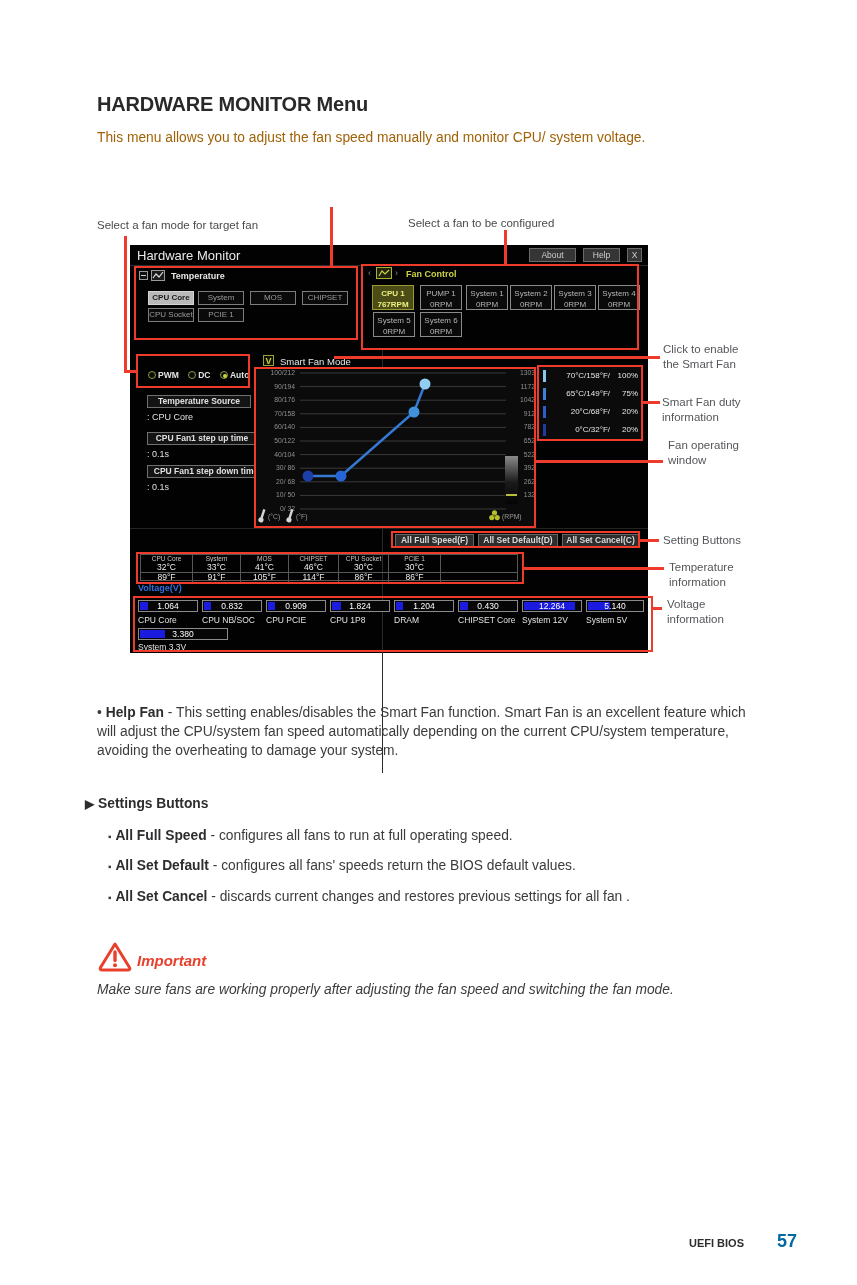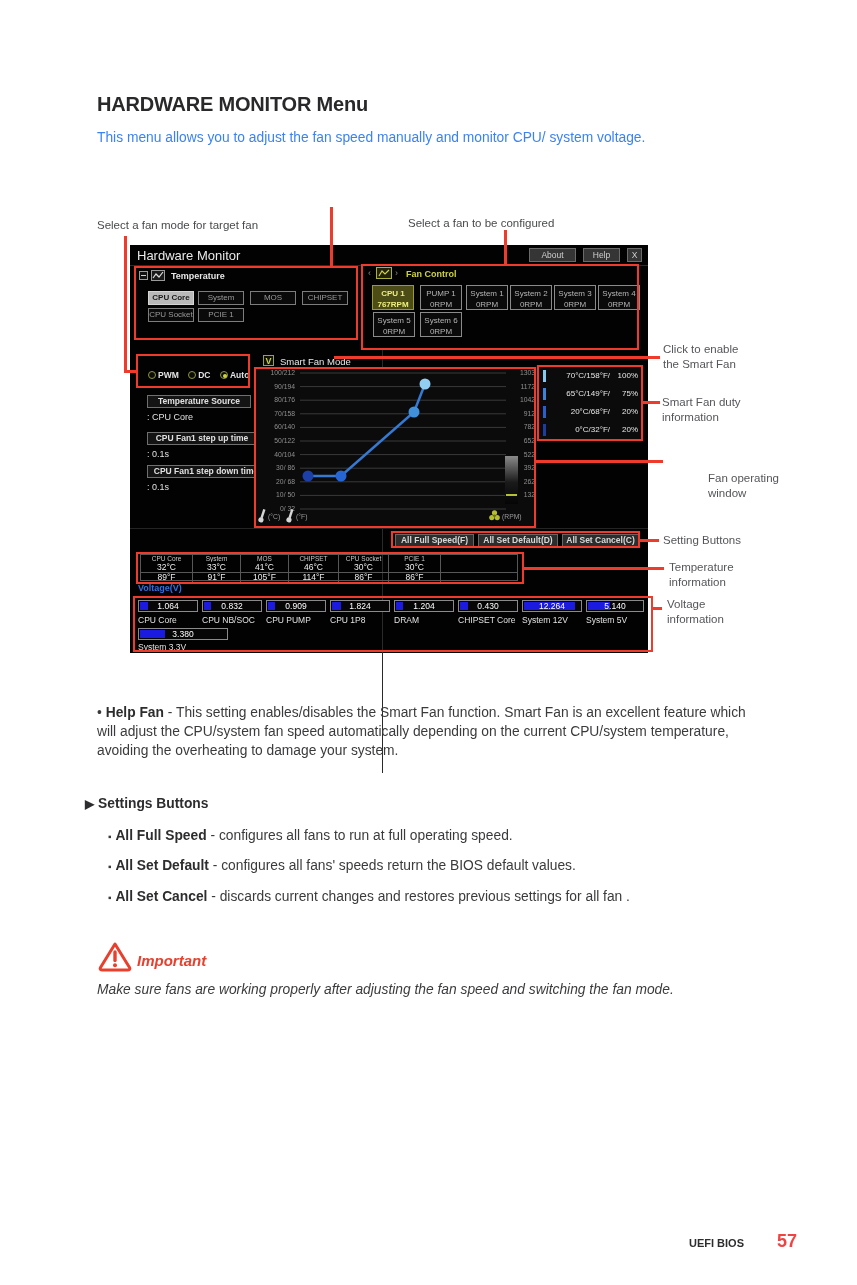--- a/index.html
+++ b/index.html
@@ -3,32 +3,32 @@
 <meta charset="utf-8">
 <style>
   html,body{margin:0;padding:0;background:#fff;}
   *{box-sizing:border-box;}
   body{font-family:"Liberation Sans",sans-serif;}
   .page{position:relative;width:857px;height:1285px;background:#fff;overflow:hidden;}
   .abs{position:absolute;}
 
   
   .doc-title{font-size:20px;font-weight:800;color:#29292b;letter-spacing:-0.2px;}
-  .doc-para{font-size:13.8px;line-height:18.8px;color:#3b82f6;}
+  .doc-para{font-size:13.8px;line-height:18.8px;color:#a16207;}
   .callout{font-size:11.5px;line-height:16px;color:#4a4b4d;white-space:pre-line;}
   .r-label{font-size:11.5px;line-height:15px;color:#55565a;white-space:pre-line;}
   .red{background:#ee3b2c;}
   .red-box{position:absolute;border:2px solid #ee3b2c;}
   .body-blk{font-size:13.8px;line-height:18.8px;color:#3b3b3d;}
   .body-blk b{color:#2d2d2f;}
   .sec-head{font-size:13.8px;font-weight:700;color:#2d2d2f;}
   .imp-title{font-size:15px;font-weight:700;font-style:italic;color:#e8402c;}
   .imp-text{font-size:13.8px;line-height:19px;font-style:italic;color:#3b3b3d;}
   .footer-label{font-size:11px;font-weight:700;color:#2d2d2f;}
-  .footer-page{font-size:18px;font-weight:700;color:#ef4444;}
+  .footer-page{font-size:18px;font-weight:700;color:#0369a1;}
 
   
   .bios{position:absolute;left:130px;top:245px;width:518px;height:408px;background:#020202;color:#ddd;}
   .titlebar-text{font-size:13px;color:#e9e9e9;}
   .tb-btn{position:absolute;top:3px;height:14px;background:#353535;border:1px solid #6a6a6a;color:#cfcfcf;font-size:8.5px;text-align:center;line-height:12px;}
   .panel-title{font-size:9px;font-weight:700;color:#e6e6e6;}
   .fan-title{font-size:9px;font-weight:700;color:#ccd243;}
   .t-btn{position:absolute;width:46px;height:14px;background:#0a0a0a;border:1px solid #7d7d7d;color:#9a9a9a;font-size:8px;text-align:center;line-height:12px;}
   .t-btn.sel{background:#b9b9b9;color:#1a1a1a;border-color:#d5d5d5;font-weight:700;}
   .f-btn{position:absolute;width:42px;height:25px;background:#0a0a0a;border:1px solid #8a8a8a;color:#b5b5b5;font-size:8px;text-align:center;line-height:11px;padding-top:2px;}
@@ -271,21 +271,21 @@
     <div class="v-name" style="left:8px;top:370px;">CPU Core</div>
     <div class="v-gauge" style="left:72px;top:355px;width:60px;">
         <div class="v-fill" style="width: 12%;"></div>
         <div class="v-val">0.832</div>
       </div>
     <div class="v-name" style="left:72px;top:370px;">CPU NB/SOC</div>
     <div class="v-gauge" style="left:136px;top:355px;width:60px;">
         <div class="v-fill" style="width: 12%;"></div>
         <div class="v-val">0.909</div>
       </div>
-    <div class="v-name" style="left:136px;top:370px;">CPU PUMP</div>
+    <div class="v-name" style="left:136px;top:370px;">CPU PCIE</div>
     <div class="v-gauge" style="left:200px;top:355px;width:60px;">
         <div class="v-fill" style="width: 15%;"></div>
         <div class="v-val">1.824</div>
       </div>
     <div class="v-name" style="left:200px;top:370px;">CPU 1P8</div>
     <div class="v-gauge" style="left:264px;top:355px;width:60px;">
         <div class="v-fill" style="width: 12%;"></div>
         <div class="v-val">1.204</div>
       </div>
     <div class="v-name" style="left:264px;top:370px;">DRAM</div>
@@ -328,21 +328,21 @@
   <div class="abs red" style="left:643px;top:401px;width:17px;height:3px;"></div>
   <div class="abs red" style="left:536px;top:460px;width:127px;height:3px;"></div>
   <div class="abs red" style="left:640px;top:539px;width:19px;height:3px;"></div>
   <div class="abs red" style="left:524px;top:567px;width:140px;height:3px;"></div>
   <div class="abs red" style="left:653px;top:607px;width:9px;height:3px;"></div>
 
   <div class="abs r-label" style="left:663px;top:342px;">Click to enable
 the Smart Fan</div>
   <div class="abs r-label" style="left:662px;top:395px;">Smart Fan duty
 information</div>
-  <div class="abs r-label" style="left:668px;top:471px;margin-left:40px;">Fan operating
+  <div class="abs r-label" style="left:668px;top:438px;">Fan operating
 window</div>
   <div class="abs r-label" style="left:663px;top:533px;">Setting Buttons</div>
   <div class="abs r-label" style="left:669px;top:560px;">Temperature
 information</div>
   <div class="abs r-label" style="left:667px;top:597px;">Voltage
 information</div>
 
   <div class="abs body-blk" style="left:97px;top:704px;width:670px;">
     <span>•</span>
     <b>Help Fan</b><span> - This setting enables/disables the Smart Fan function. Smart Fan is an excellent feature which will adjust the CPU/system fan speed automatically depending on the current CPU/system temperature, avoiding the overheating to damage your system.</span>

